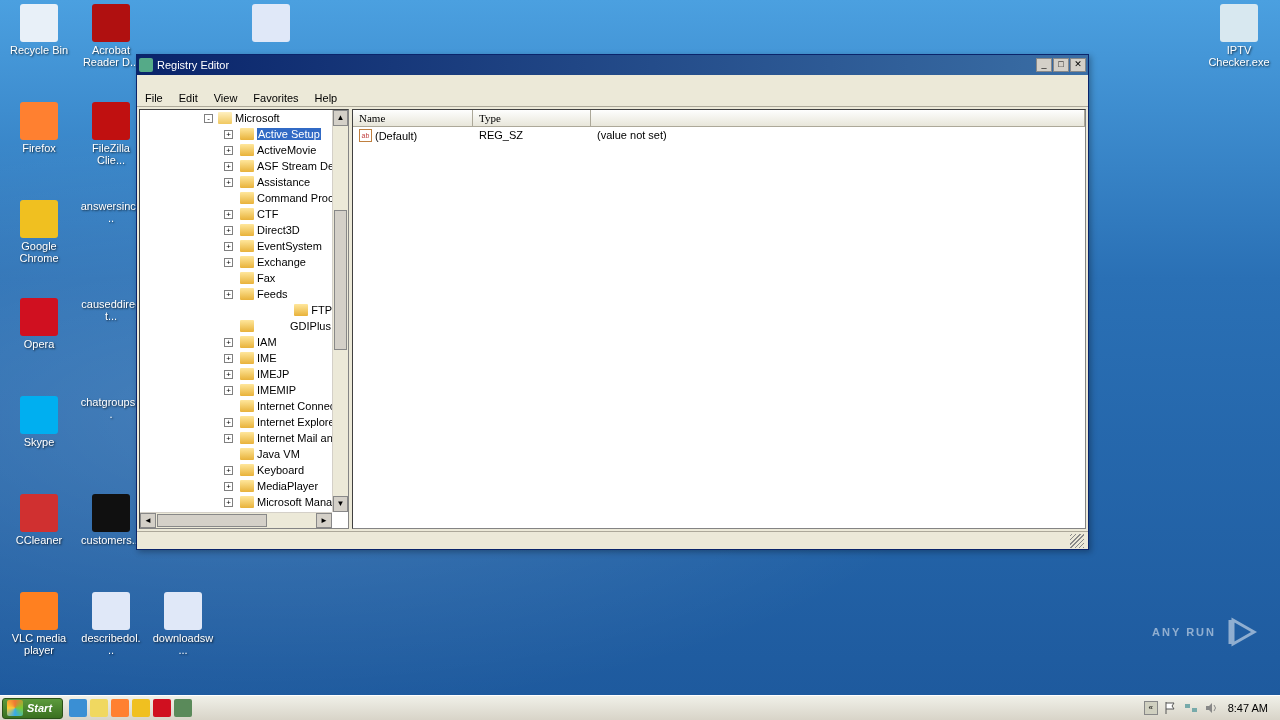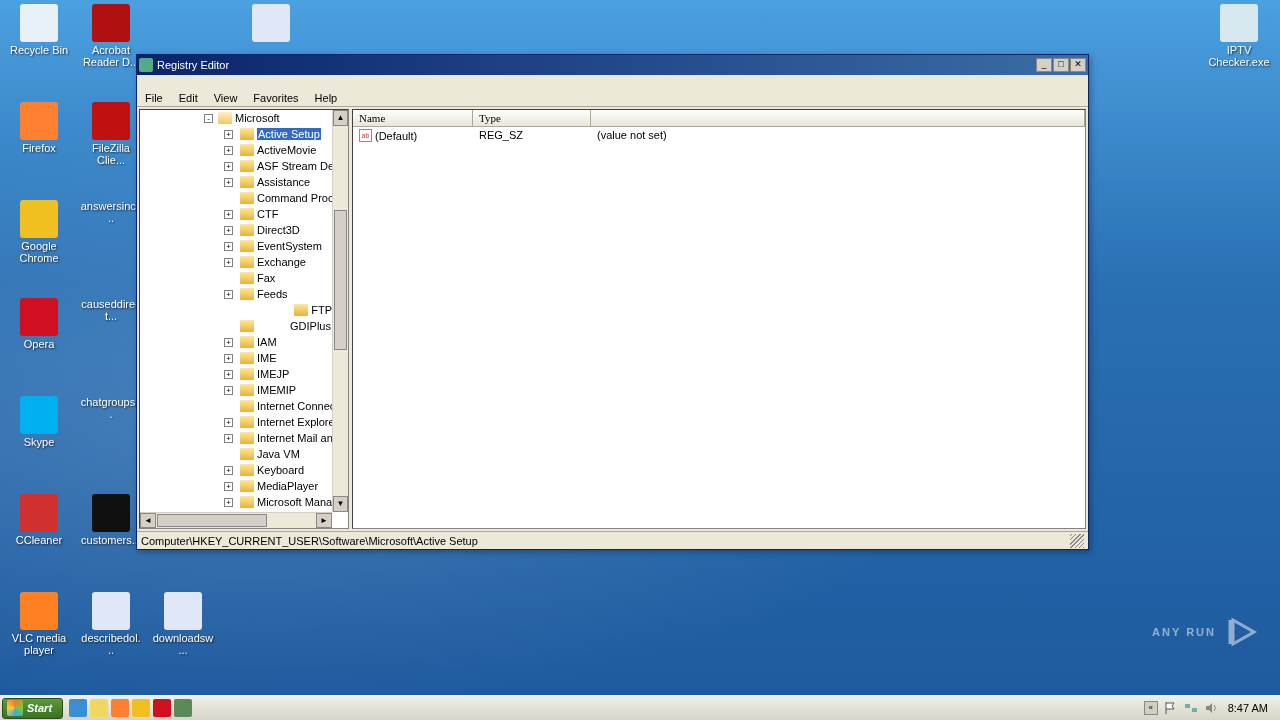--- a/index.html
+++ b/index.html
@@ -314,21 +314,20 @@
               <span class="valico">ab</span>
               <span>(Default)</span>
             </div>
             <div class="cell type">REG_SZ</div>
             <div class="cell data">(value not set)</div>
           </div>
         </div>
     </div>
   </div>
   <div class="statusbar">
-    <span>Computer\HKEY_CURRENT_USER\Software\Microsoft\Active Setup</span>
     <div class="grip"></div>
   </div>
 </div>
 
 <div class="taskbar">
   <div class="start-btn">
     <div class="logo"></div>
     <span>Start</span>
   </div>
   <div class="ql" id="quicklaunch">

